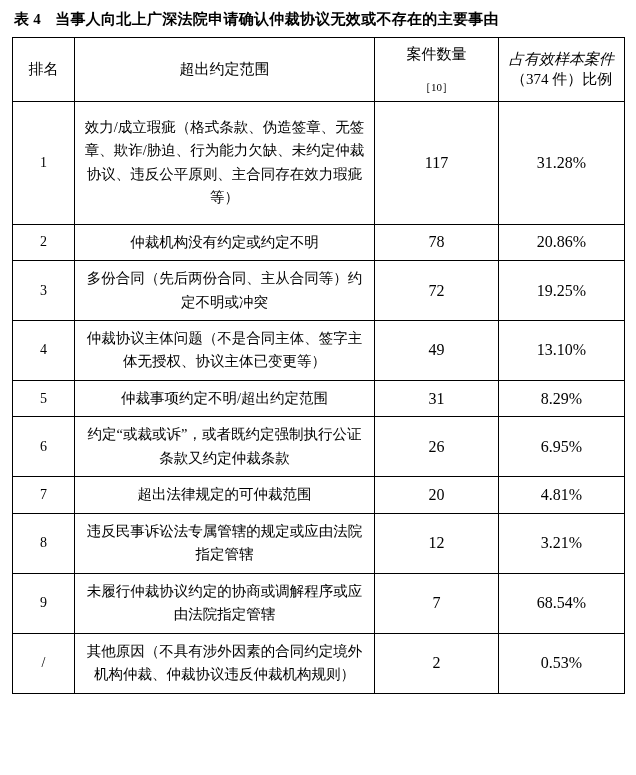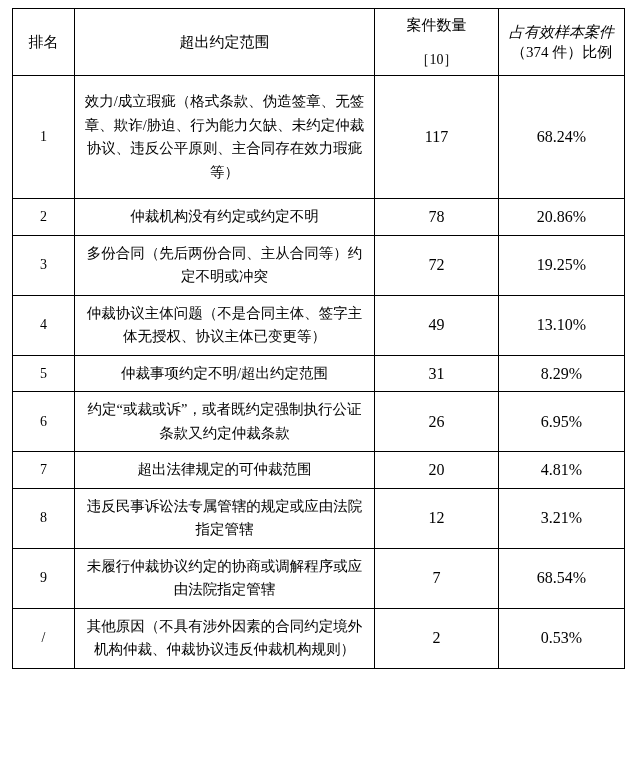--- a/index.html
+++ b/index.html
@@ -51,21 +51,21 @@
     padding-bottom: 10px;
   }
   .col-rank { width: 62px; }
   .col-reason { width: 300px; }
   .col-count { width: 124px; }
   .col-pct { width: 126px; }
 
   .hdr-count-main { display: block; line-height: 1.35; }
   .hdr-count-sub {
     display: block;
-    font-size: 14px;
+    font-size: 11px;
     font-weight: normal;
     line-height: 1.3;
     margin-top: 16px;
   }
   .hdr-pct-l1 { display: block; line-height: 1.35; font-style: italic; }
   .hdr-pct-l2 { display: block; line-height: 1.35; }
 
   td.rank {
     text-align: center;
     font-size: 14px;
@@ -82,20 +82,24 @@
     font-size: 16px;
   }
   .r1 td { height: 110px; }
   .rowpad td { padding-top: 9px; padding-bottom: 9px; }
 </style>
 </head>
 <body>
 
 <div class="page">
 
+  <div class="caption">
+    <span class="cap-label">表 4</span>
+    <span class="cap-title">当事人向北上广深法院申请确认仲裁协议无效或不存在的主要事由</span>
+  </div>
 
   <table class="main">
     <colgroup>
       <col class="col-rank">
       <col class="col-reason">
       <col class="col-count">
       <col class="col-pct">
     </colgroup>
     <thead>
       <tr>
@@ -109,21 +113,21 @@
           <span class="hdr-pct-l1">占有效样本案件</span>
           <span class="hdr-pct-l2">（374 件）比例</span>
         </th>
       </tr>
     </thead>
     <tbody>
       <tr class="r1">
         <td class="rank">1</td>
         <td class="reason">效力/成立瑕疵（格式条款、伪造签章、无签章、欺诈/胁迫、行为能力欠缺、未约定仲裁协议、违反公平原则、主合同存在效力瑕疵等）</td>
         <td class="count">117</td>
-        <td class="pct">68.24%</td>
+        <td class="pct">31.28%</td>
       </tr>
       <tr class="rowpad">
         <td class="rank">2</td>
         <td class="reason">仲裁机构没有约定或约定不明</td>
         <td class="count">78</td>
         <td class="pct">20.86%</td>
       </tr>
       <tr class="rowpad">
         <td class="rank">3</td>
         <td class="reason">多份合同（先后两份合同、主从合同等）约定不明或冲突</td>

